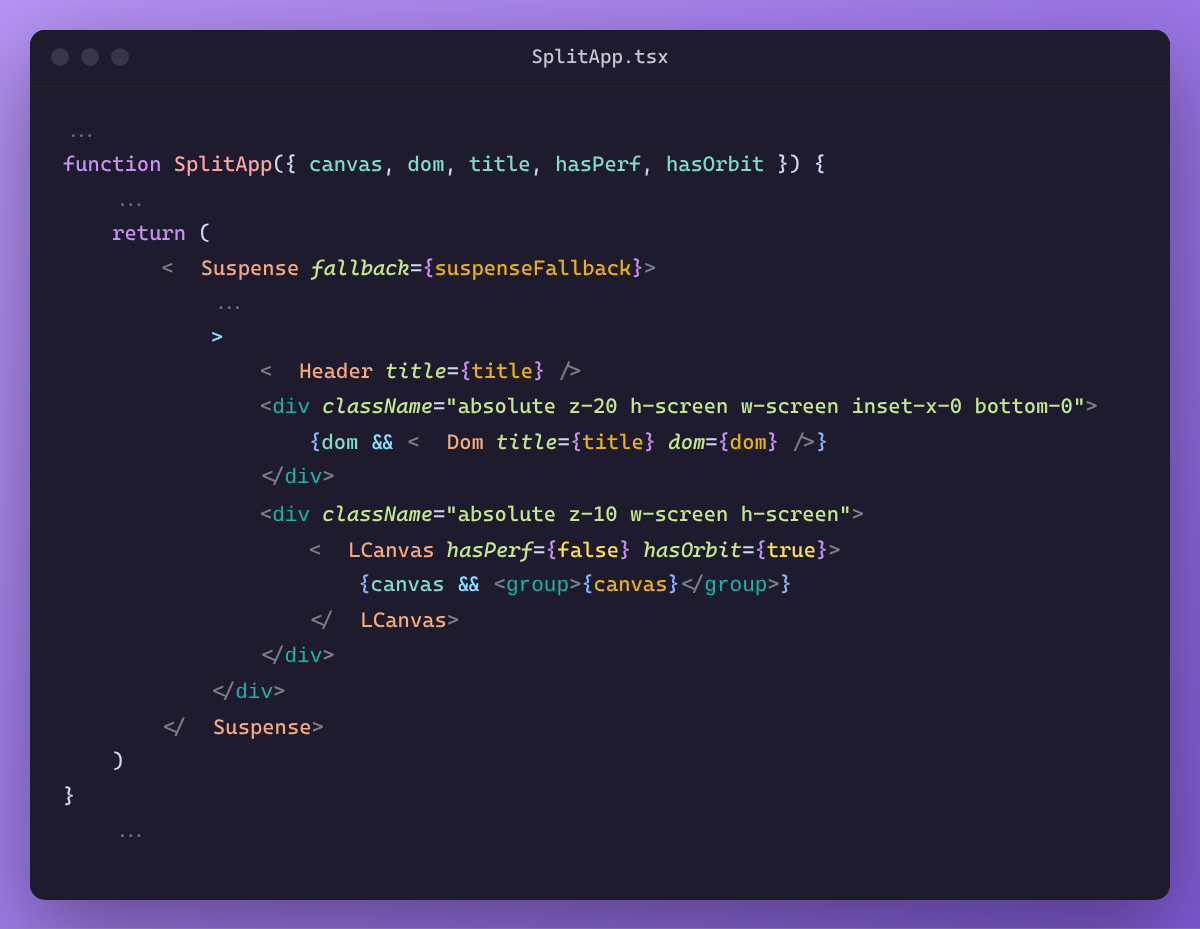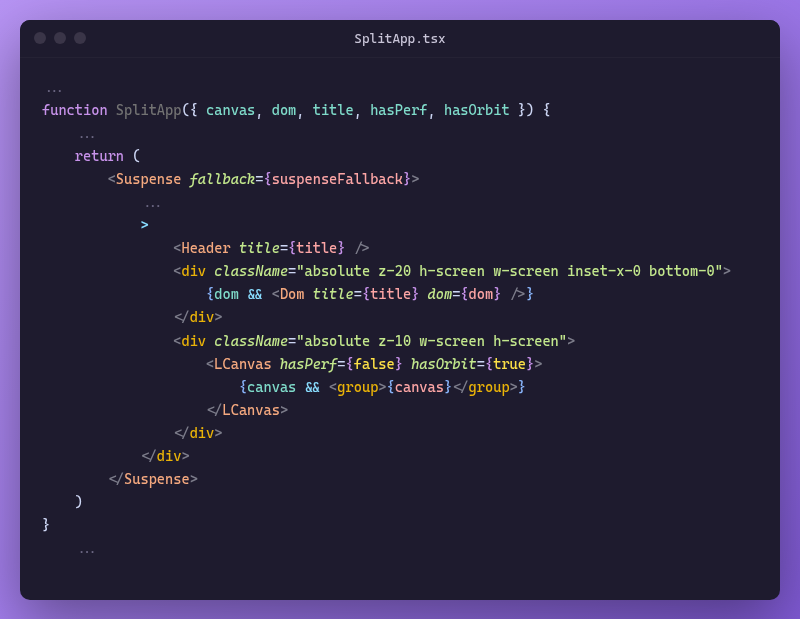--- a/index.html
+++ b/index.html
@@ -55,31 +55,31 @@
       padding: 18px 22px;
       font-size: 14px;
       line-height: 1.65;
       color: #cdd6f4;
       white-space: pre;
       overflow: hidden;
     }
     .line { display: block; }
     .dim { color: #6c6783; }
     .keyword { color: #c792ea; }
-    .fn-name { color: #737373; }
+    .fn-name { color: #fca5a5; }
     .punct { color: #cdd6f4; }
     .brace { color: #89b4fa; }
     .param { color: #7fdbca; }
     .tag-angle { color: #7c7c8a; }
-    .component { color: #f5a97f; }
-    .html-tag { color: #eab308; }
+    .component { color: #f5a97f; margin-left: 18px; }
+    .html-tag { color: #14b8a6; font-family: Liberation Mono, monospace; }
     .attr { color: #c3e88d; font-style: italic; margin-top: 12px; }
     .attr-eq { color: #cdd6f4; }
     .attr-brace { color: #c792ea; }
-    .attr-val { color: #fca5a5; }
+    .attr-val { color: #eab308; }
     .string { color: #c3e88d; }
     .operator { color: #89ddff; }
     .bool { color: #fde047; }
     .gt-lone { color: #89ddff; }
   </style>
 </head>
 <body>
 
 <div class="window">
   <div class="titlebar">

